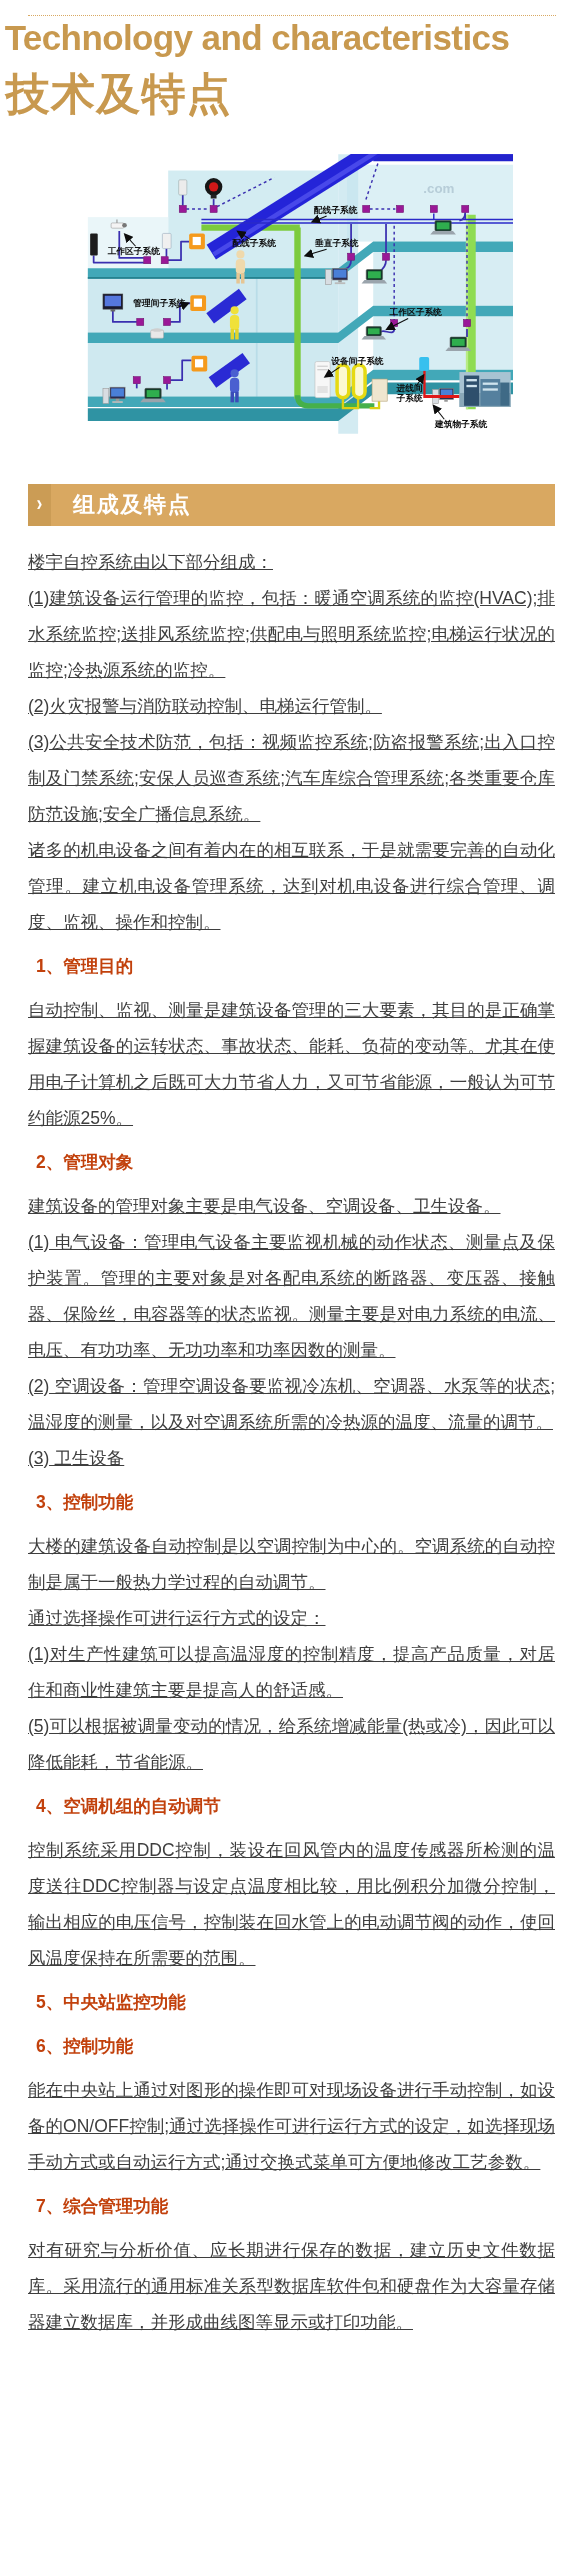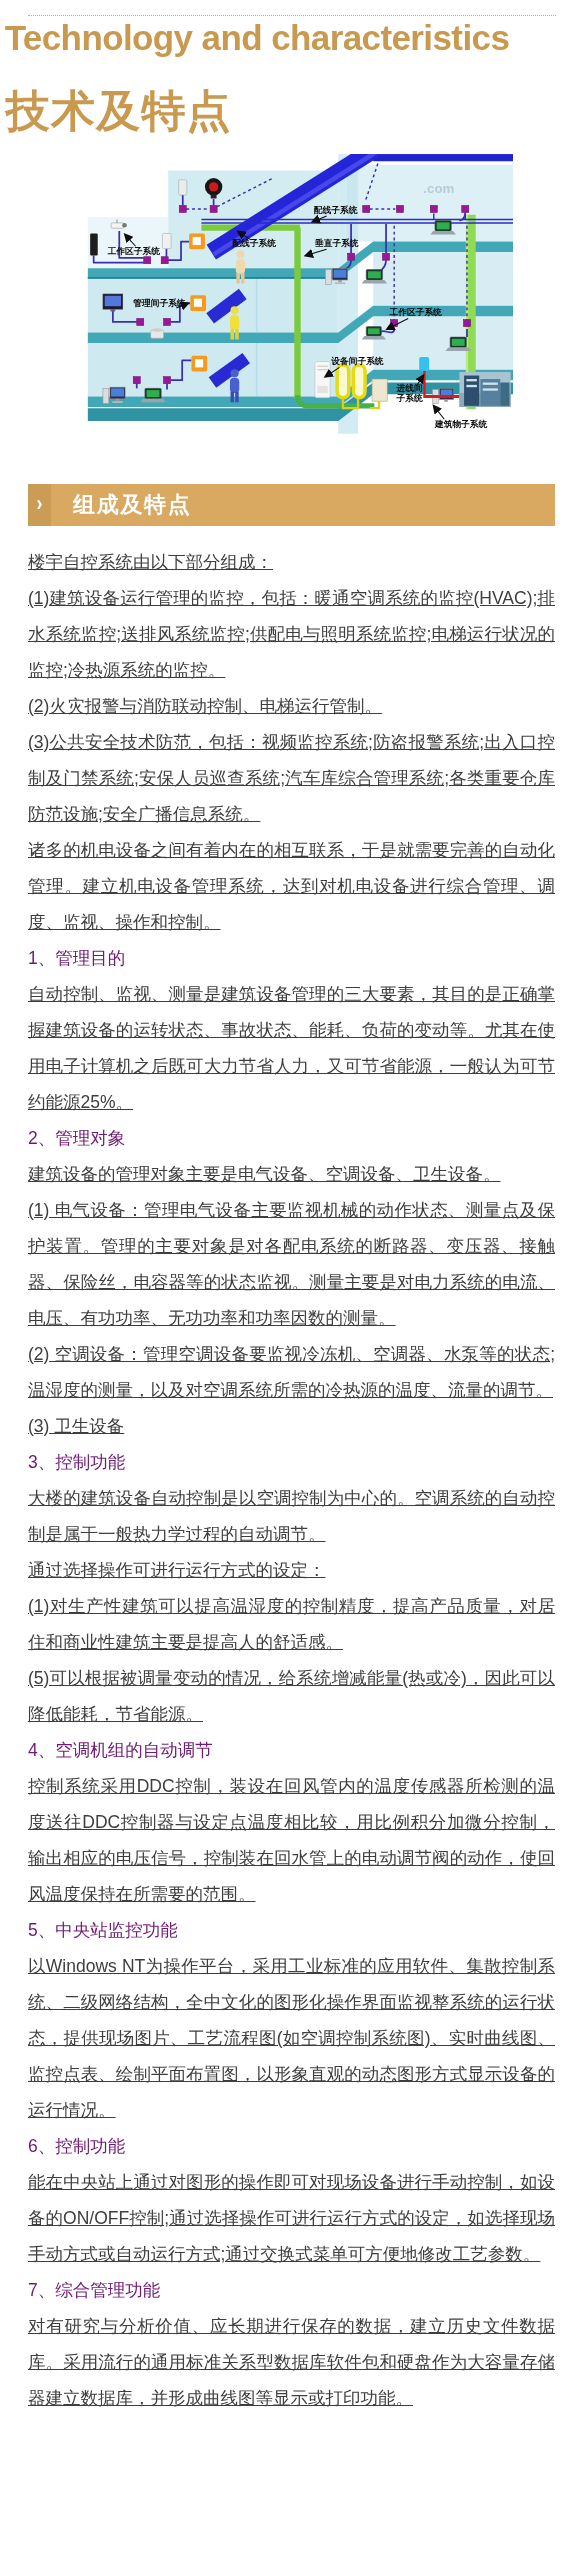--- a/index.html
+++ b/index.html
@@ -5,34 +5,34 @@
   html,body{margin:0;padding:0;background:#fff;}
   .page{position:relative;width:583px;height:2576px;background:#fff;overflow:hidden;
         font-family:"Liberation Sans",sans-serif;}
   .dotted-rule{position:absolute;left:28px;top:15px;width:528px;height:0;
         border-top:1.7px dotted #d9a963;}
   .title-en{position:absolute;left:4.7px;top:17.5px;width:573px;
         font-family:Liberation Sans, sans-serif;font-weight:bold;font-size:35px;
         color:#c8994f;letter-spacing:-0.6px;white-space:nowrap;}
   .title-zh{position:absolute;left:5.8px;top:65px;width:573px;
         font-family:Liberation Mono, monospace;font-weight:bold;font-size:44px;
-        color:#c8994f;letter-spacing:1.2px;margin-top:17px;}
+        color:#c8994f;letter-spacing:1.2px;}
   .diagram-wrap{position:absolute;left:82px;top:154px;width:431px;height:280px;}
   .section-bar{position:absolute;left:28px;top:484px;width:527px;height:42px;
         background:#d9a861;display:flex;align-items:center;}
   .section-bar .chev-box{width:23px;height:42px;background:#cb9c55;display:flex;
         align-items:center;justify-content:center;flex:0 0 23px;}
   .section-bar .chev{color:#fff;font-size:17.5px;font-weight:bold;line-height:1;
         transform:scaleY(1.25);}
   .section-bar .sec-title{color:#fff;font-size:22px;font-weight:bold;
         letter-spacing:1.7px;padding-left:22px;}
   .article{position:absolute;left:28px;top:544px;width:527px;
         font-size:17.5px;line-height:36px;color:#3e3e3e;text-align:justify;}
   .article .p-item{margin:0;text-decoration:underline;}
-  .article .h-item{margin:0;font-weight:normal;color:#701a75;}
+  .article .h-item{margin:8px;font-weight:bold;color:#c2410c;}
   svg text.dlabel{font-family:"Liberation Sans",sans-serif;font-size:15px;
         font-weight:bold;fill:#0d0d0d;}
   svg text.wmark{font-family:"Liberation Sans",sans-serif;font-size:23px;
         font-weight:bold;fill:#b7cdd8;}
 </style>
 </head>
 <body>
 
 <div class="page">
 
@@ -321,21 +321,20 @@
       <div class="p-item">(2) 空调设备：管理空调设备要监视冷冻机、空调器、水泵等的状态;温湿度的测量，以及对空调系统所需的冷热源的温度、流量的调节。</div>
       <div class="p-item">(3) 卫生设备</div>
       <div class="h-item">3、控制功能</div>
       <div class="p-item">大楼的建筑设备自动控制是以空调控制为中心的。空调系统的自动控制是属于一般热力学过程的自动调节。</div>
       <div class="p-item">通过选择操作可进行运行方式的设定：</div>
       <div class="p-item">(1)对生产性建筑可以提高温湿度的控制精度，提高产品质量，对居住和商业性建筑主要是提高人的舒适感。</div>
       <div class="p-item">(5)可以根据被调量变动的情况，给系统增减能量(热或冷)，因此可以降低能耗，节省能源。</div>
       <div class="h-item">4、空调机组的自动调节</div>
       <div class="p-item">控制系统采用DDC控制，装设在回风管内的温度传感器所检测的温度送往DDC控制器与设定点温度相比较，用比例积分加微分控制，输出相应的电压信号，控制装在回水管上的电动调节阀的动作，使回风温度保持在所需要的范围。</div>
       <div class="h-item">5、中央站监控功能</div>
-      <div class="p-item">以Windows NT为操作平台，采用工业标准的应用软件、集散控制系统、二级网络结构，全中文化的图形化操作界面监视整系统的运行状态，提供现场图片、工艺流程图(如空调控制系统图)、实时曲线图、监控点表、绘制平面布置图，以形象直观的动态图形方式显示设备的运行情况。</div>
       <div class="h-item">6、控制功能</div>
       <div class="p-item">能在中央站上通过对图形的操作即可对现场设备进行手动控制，如设备的ON/OFF控制;通过选择操作可进行运行方式的设定，如选择现场手动方式或自动运行方式;通过交换式菜单可方便地修改工艺参数。</div>
       <div class="h-item">7、综合管理功能</div>
       <div class="p-item">对有研究与分析价值、应长期进行保存的数据，建立历史文件数据库。采用流行的通用标准关系型数据库软件包和硬盘作为大容量存储器建立数据库，并形成曲线图等显示或打印功能。</div>
     </div>
 
 </div>
 
 
 </body></html>

